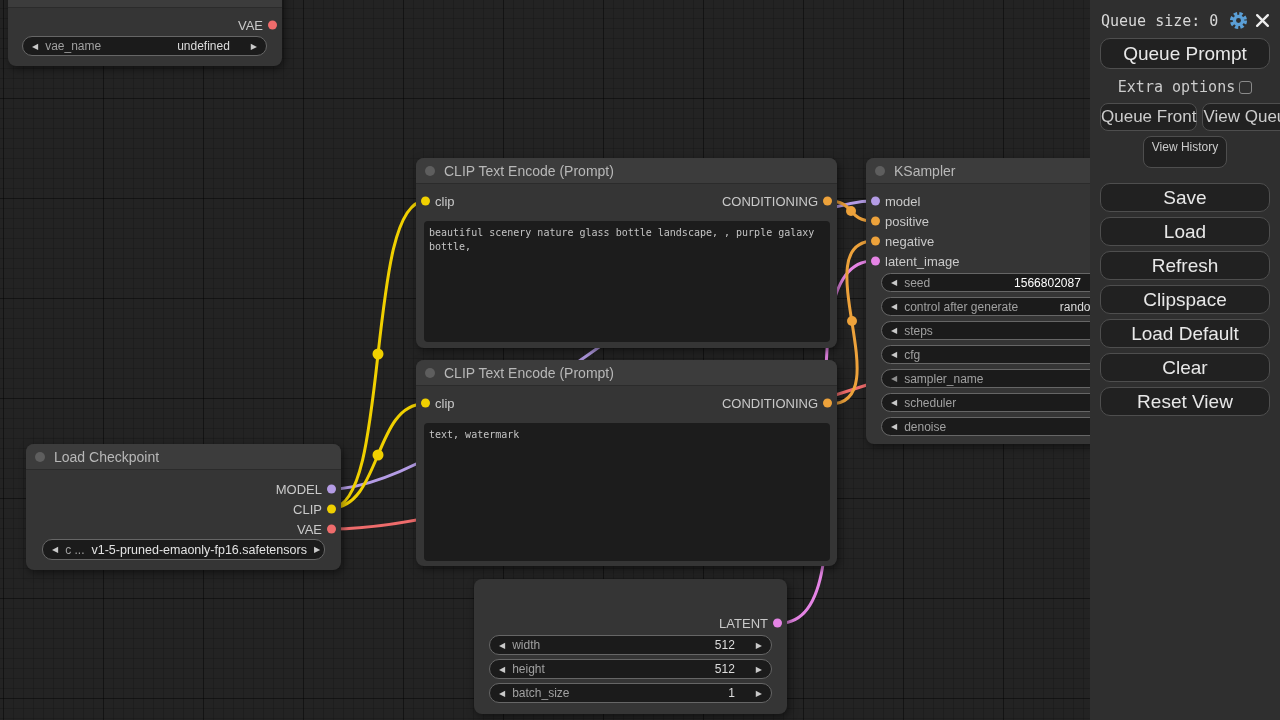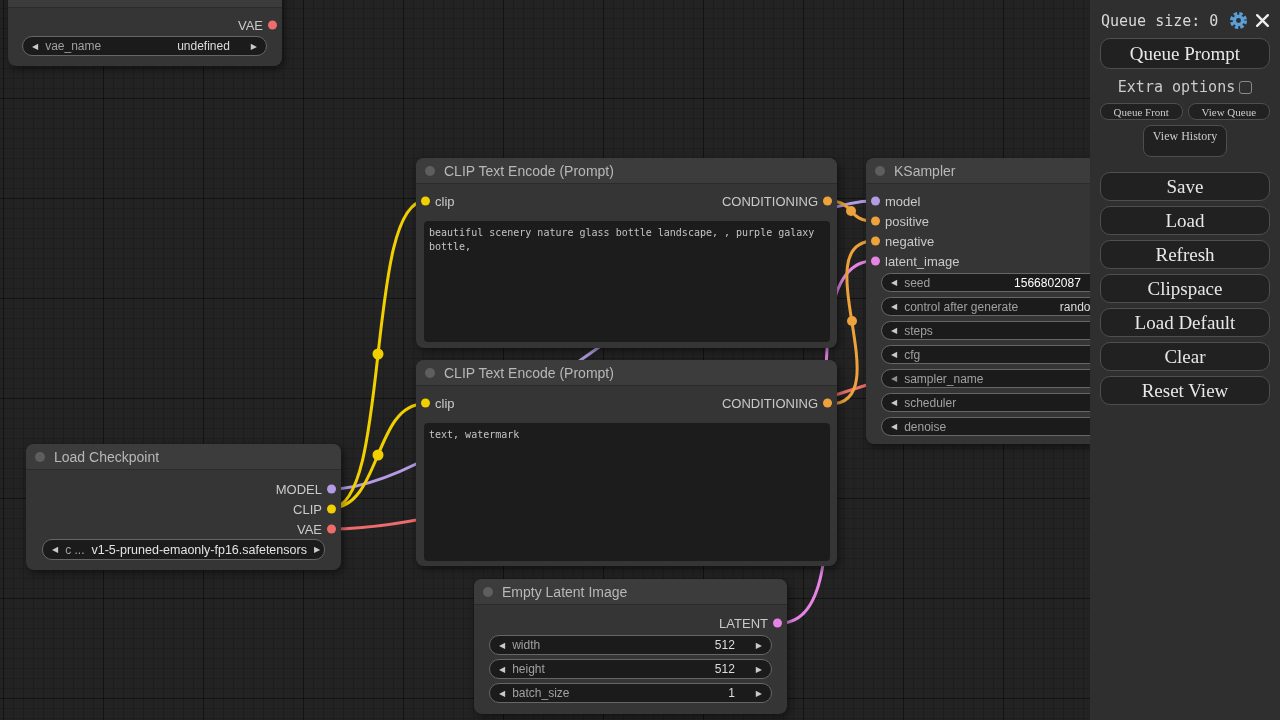--- a/index.html
+++ b/index.html
@@ -81,27 +81,27 @@
   #sidebar {
     position:absolute; left:1090px; top:0; width:190px; height:720px;
     background:#2f2f2f; z-index:10;
     font-family:"DejaVu Sans Mono", monospace; color:#d8d8d8;
   }
   .queue-row { display:flex; align-items:center; gap:7px; padding:11px 10px 0 11px; font-size:15px; }
   .queue-row .qtext { flex:1; white-space:nowrap; }
   .btn {
     background:#212121; border:1px solid #4e4e4e; border-radius:10px;
     color:#e8e8e8; display:flex; align-items:center; justify-content:center;
-    font-family:Liberation Serif, serif; cursor:pointer; white-space:nowrap;
+    font-family:Liberation Sans, sans-serif; cursor:pointer; white-space:nowrap;
   }
   #queue-prompt { margin:8px 10px 0; height:31px; font-size:19px; }
   .extra-row { display:flex; align-items:center; justify-content:center; gap:4px; margin-top:9px; font-size:15px; color:#ccc; }
   .checkbox { width:13px; height:13px; border:1px solid #8a8a8a; border-radius:3px; background:transparent; }
   .small-row { display:flex; gap:5px; margin:7px 10px 0; }
-  .btn.small { flex:1; height:17px; font-size:11px; border-radius:8px; color:#ccc; }
+  .btn.small { flex:1; height:28px; font-size:17px; border-radius:8px; color:#ccc; }
   #view-history { width:84px; height:32px; margin:5px auto 0; font-size:12px; border-radius:8px; color:#ccc;
                   text-align:center; line-height:1.35; display:block; padding-top:2px; }
   .main-btns { display:flex; flex-direction:column; gap:5px; margin:15px 10px 0; }
   .btn.main { height:29px; font-size:19px; }
   .icon-btn { display:flex; align-items:center; cursor:pointer; }
 </style>
 </head>
 <body>
 
 <div id="canvas"></div>
@@ -184,24 +184,20 @@
   </div>
   <div class="pill" style="left:16px; top:95px; width:283px; height:21px;">
     <span class="arrow">◀</span>
     <span class="wlabel">c ...</span>
     <span style="margin:0 auto; color:#e2e2e2; font-size:12.5px;">v1-5-pruned-emaonly-fp16.safetensors</span>
     <span class="arrow">▶</span>
   </div>
 </div>
 
 <div class="node" id="node-latent">
-  <div class="node-title">
-    <span class="title-dot"></span>
-    <span>Empty Latent Image</span>
-  </div>
   <div class="row out" style="top:34px; width:100%;">
     <span>LATENT</span>
     <span class="port dot-latent" style="background-color: rgb(229, 132, 229);"></span>
   </div>
   <div class="pill" style="left:15px; top:56px; width:283px;">
     <span class="arrow">◀</span>
     <span class="wlabel">width</span>
     <span class="wvalue">512</span>
     <span class="arrow gap14">▶</span>
   </div>

